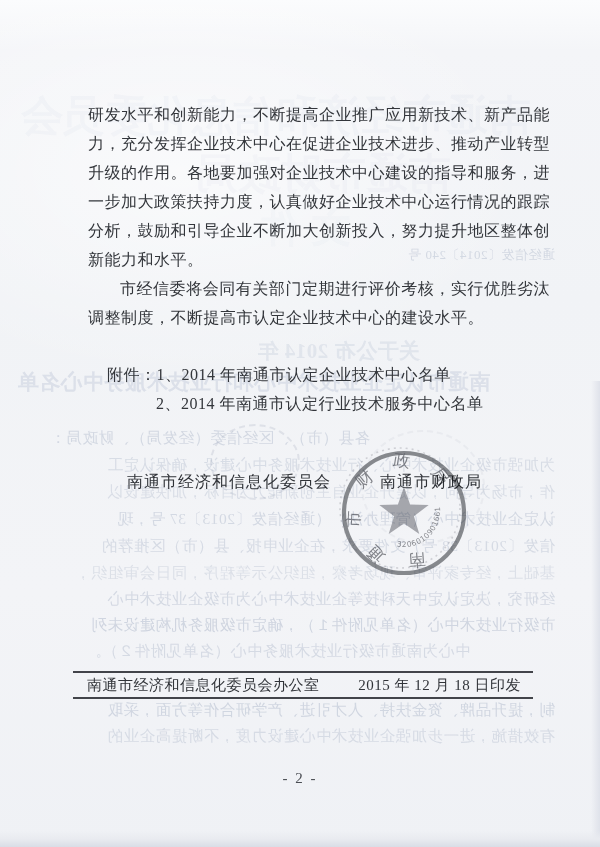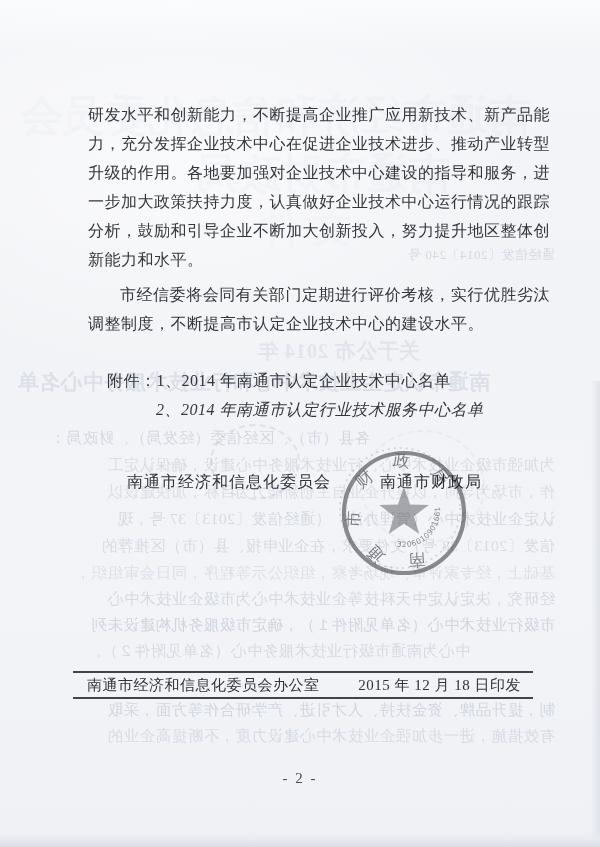--- a/index.html
+++ b/index.html
@@ -21,23 +21,23 @@
   
   .bleed{position:absolute;inset:0;transform:scaleX(-1);color:#8d9bb5;
     filter:blur(.6px);pointer-events:none;}
   .bl{position:absolute;white-space:nowrap;letter-spacing:.5px;}
   .bl.big{font-weight:bold;color:#97a4bf;}
   .ghost-circle{position:absolute;border:2px dashed #98a1b4;border-radius:50%;}
   
   .content{position:absolute;left:88px;top:100px;width:462px;color:#33363b;
     font-size:16px;line-height:29px;letter-spacing:.5px;text-align:justify;}
   .para{margin:0;}
-  .para.indent{text-indent:2em;margin-top:6px;}
+  .para.indent{text-indent:2em;}
   .attach{margin-top:28px;margin-left:19px;text-align:left;}
-  .attach-line2{margin-left:49px;font-style:italic;}
+  .attach-line2{margin-left:49px;}
   .sig{position:absolute;top:472px;font-size:16px;color:#2f3237;letter-spacing:1px;white-space:nowrap;}
   .sig.left{left:127px;}
   .sig.right{left:380px;}
   .doc-date{position:absolute;top:590px;left:397px;font-size:16px;color:#2f3237;white-space:nowrap;}
   .footer-box{position:absolute;top:671px;left:73px;width:460px;height:28px;
     border-top:2px solid #42444a;border-bottom:2px solid #42444a;
     display:flex;align-items:center;justify-content:space-between;
     padding:0 12px 0 14px;box-sizing:border-box;font-size:15px;color:#303338;letter-spacing:.5px;}
   .page-num{position:absolute;top:770px;left:0;width:600px;text-align:center;
     font-size:15px;color:#4a4d53;letter-spacing:2px;}

